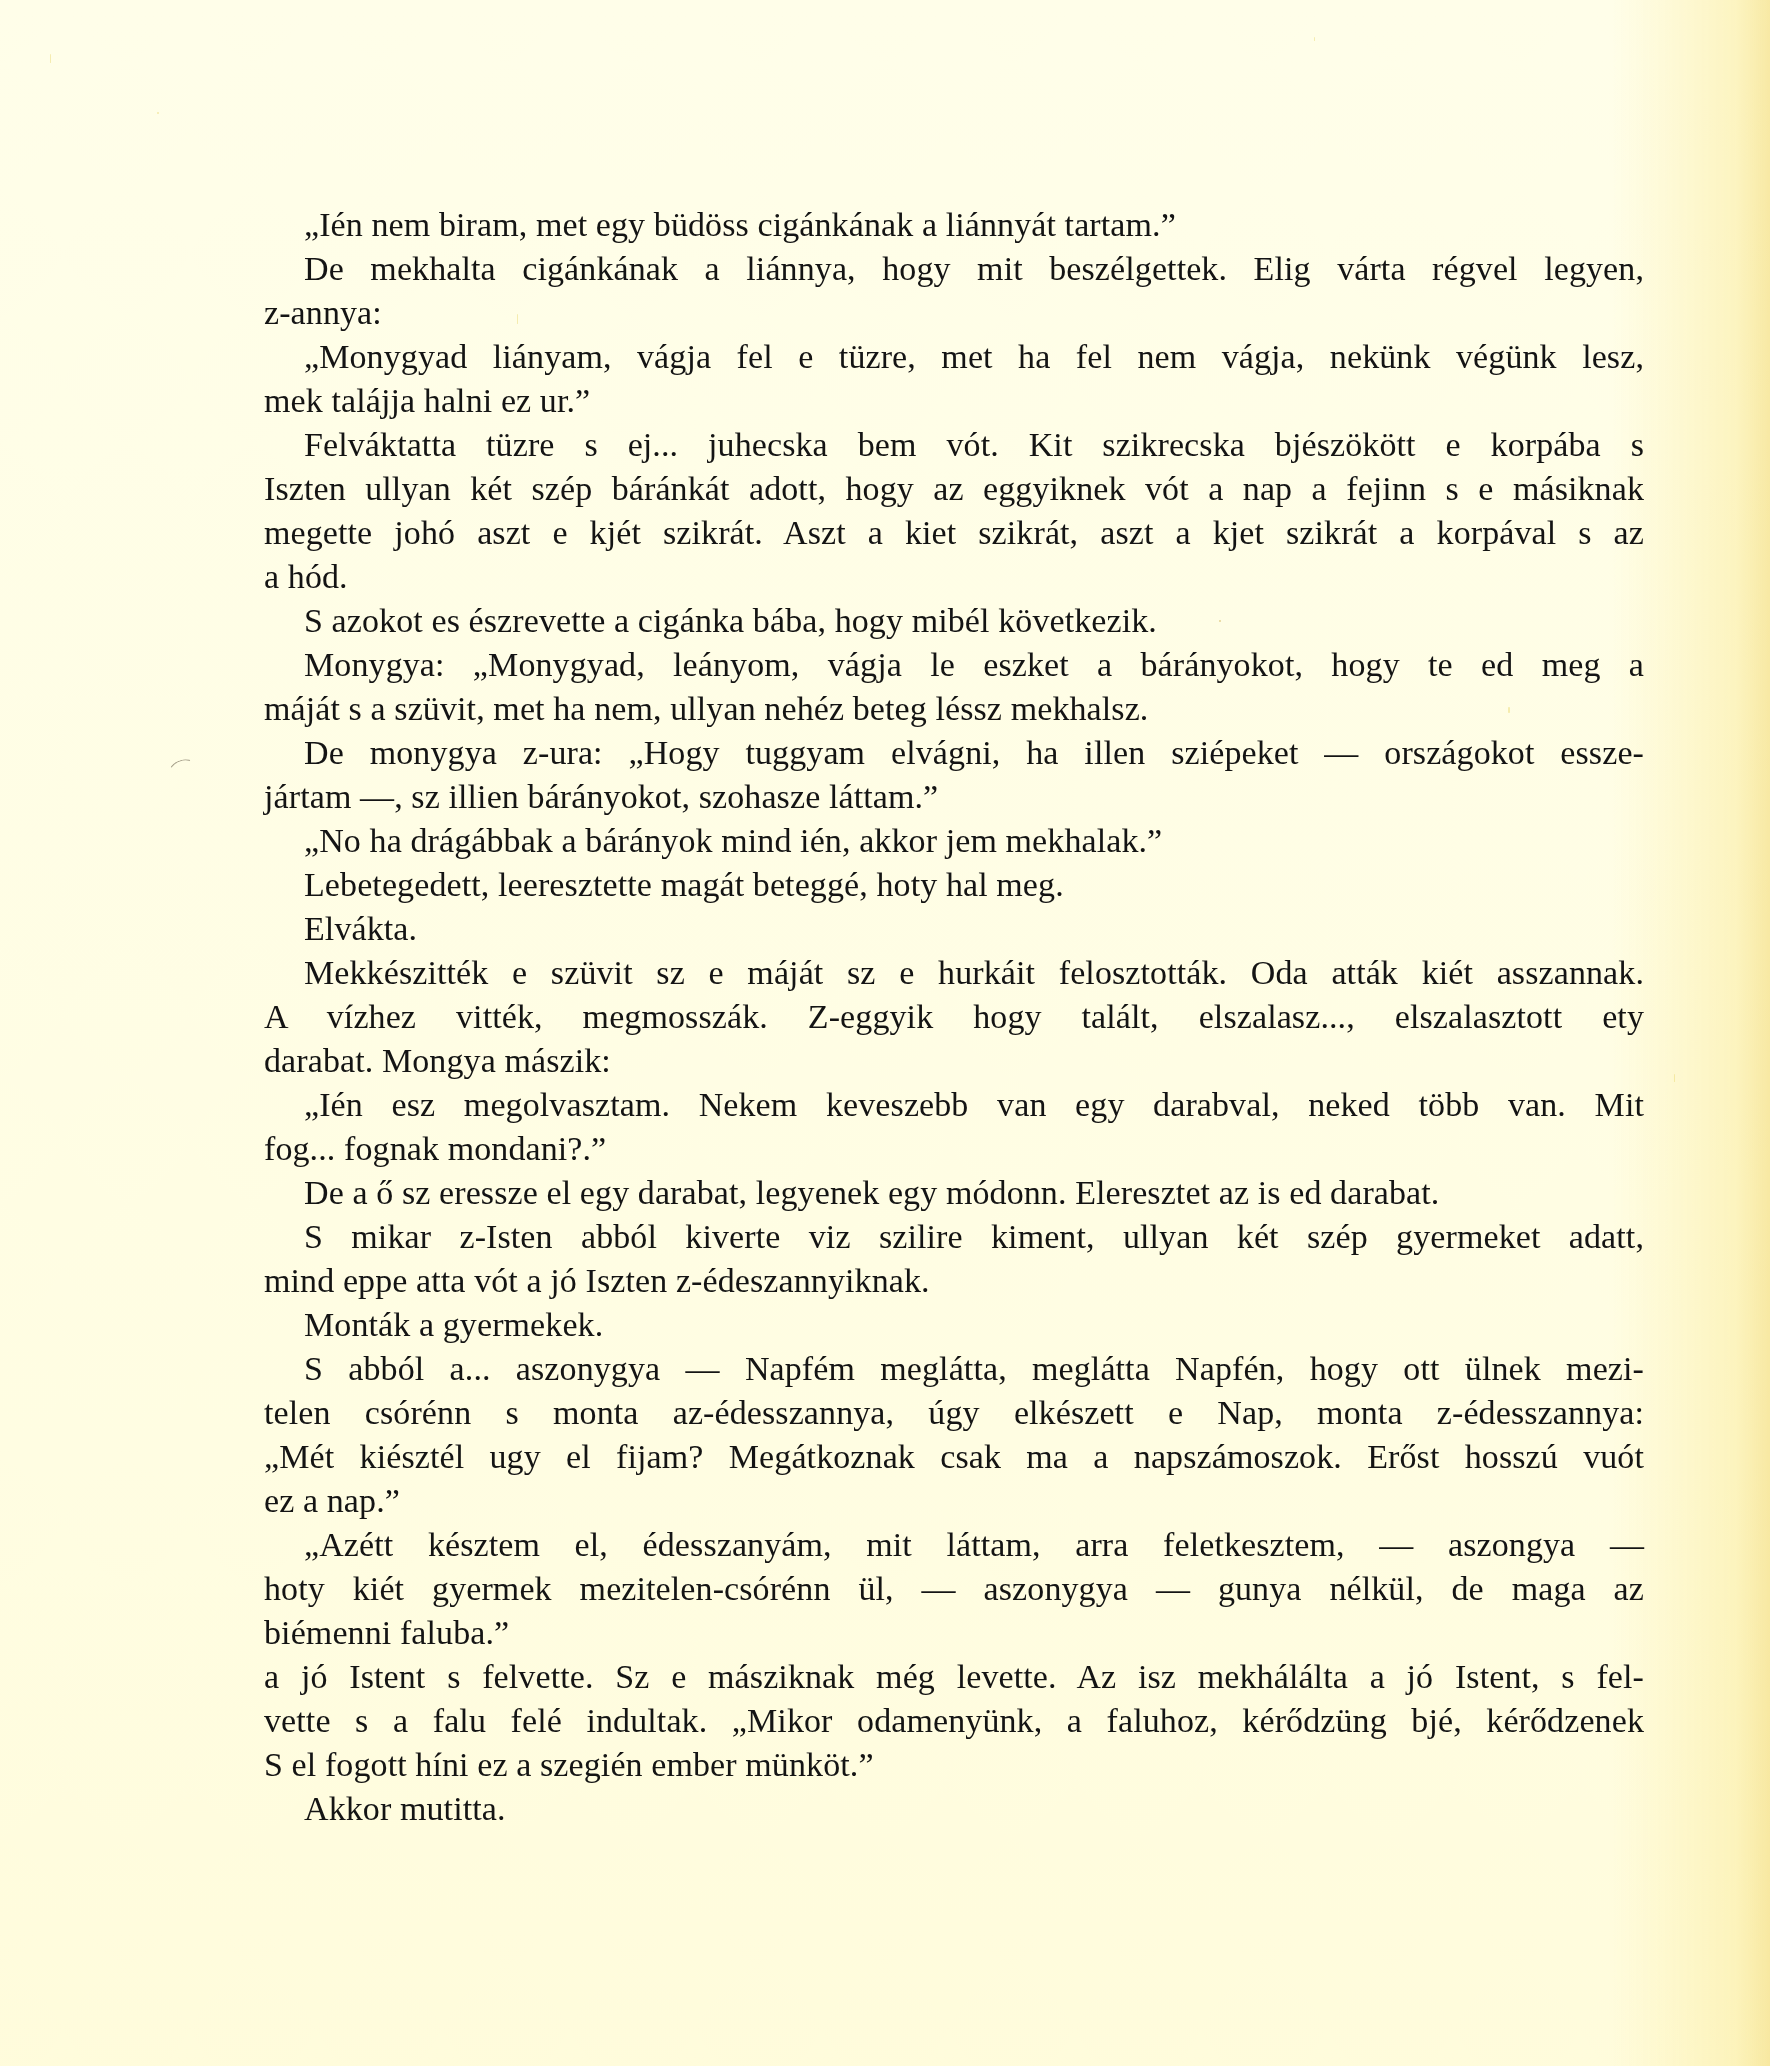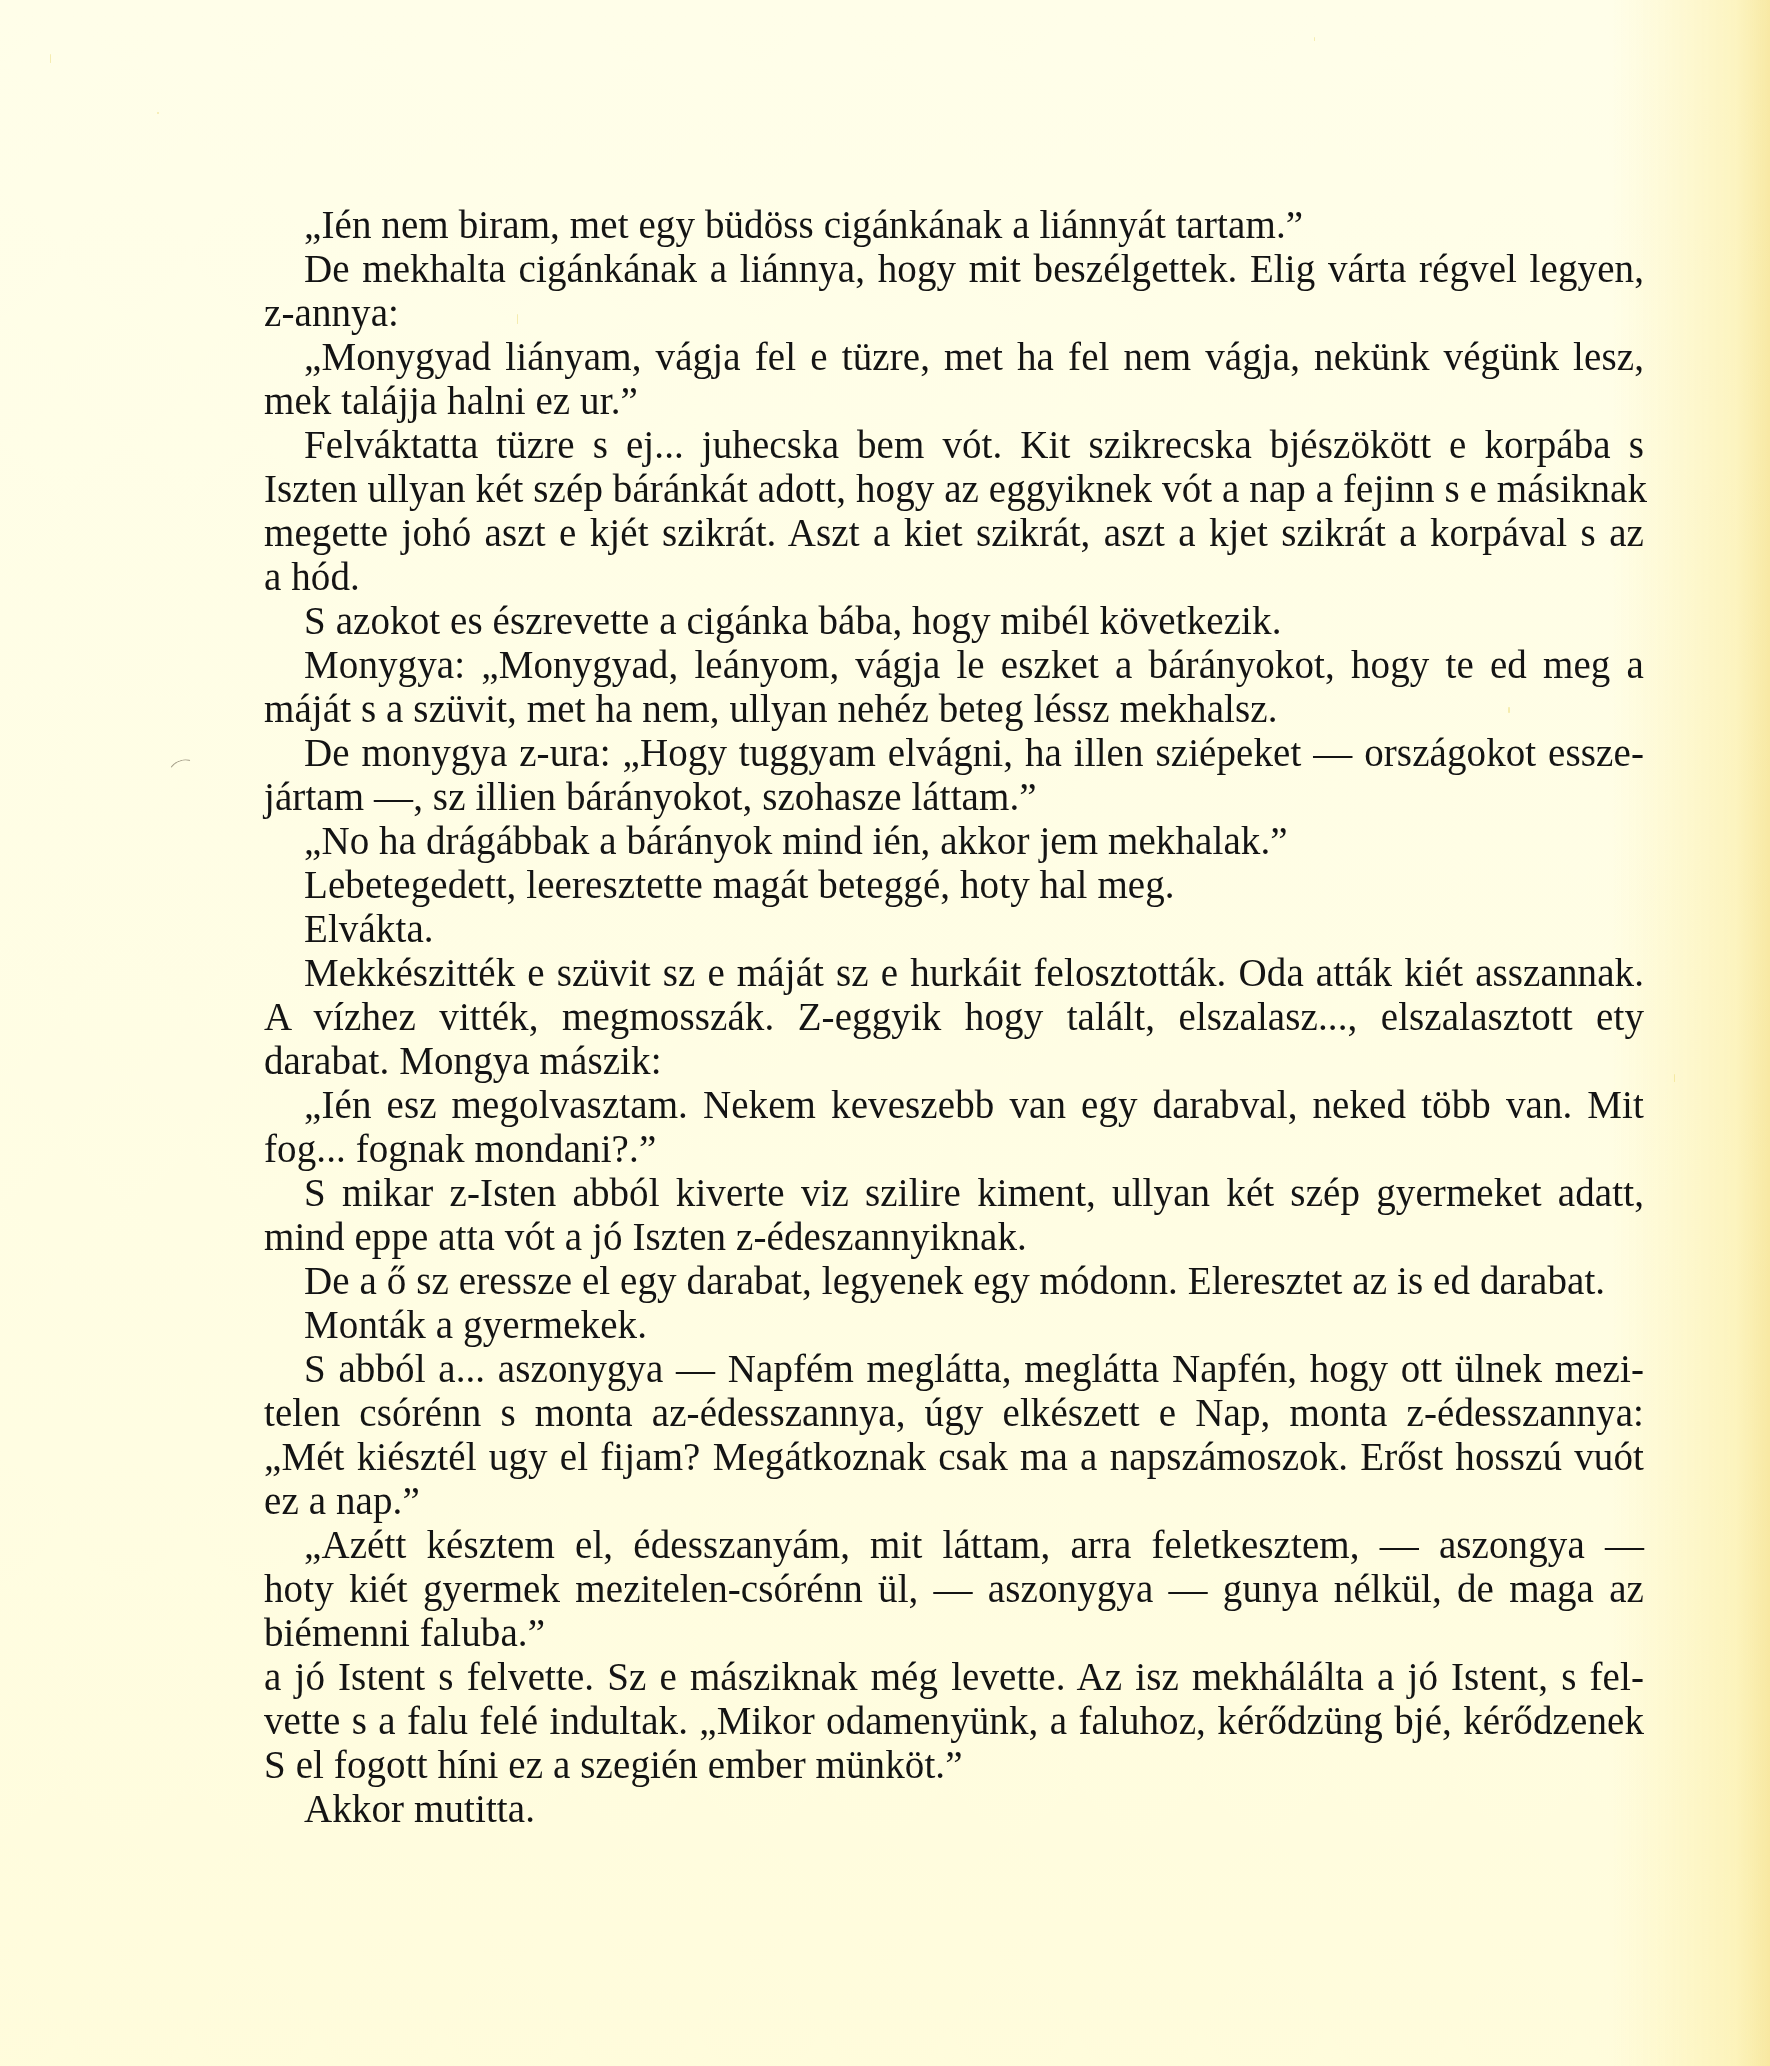--- a/index.html
+++ b/index.html
@@ -27,21 +27,21 @@
       position: absolute;
       left: 264px;
       top: 203px;
       width: 1380px;
     }
     .para {
       margin: 0;
     }
     .line {
       display: block;
-      font-size: 39px;
+      font-size: 34px;
       line-height: 44px;
       height: 44px;
       white-space: nowrap;
       text-align: justify;
       text-align-last: justify;
       letter-spacing: 0.1px;
     }
     .line.last {
       text-align-last: left;
     }
@@ -107,25 +107,25 @@
       <div class="para">
         <span class="line indent">Mekkészitték e szüvit sz e máját sz e hurkáit felosztották. Oda atták kiét asszannak.</span>
         <span class="line">A vízhez vitték, megmosszák. Z-eggyik hogy talált, elszalasz..., elszalasztott ety</span>
         <span class="line last">darabat. Mongya mászik:</span>
       </div>
       <div class="para">
         <span class="line indent">„Ién esz megolvasztam. Nekem keveszebb van egy darabval, neked több van. Mit</span>
         <span class="line last">fog... fognak mondani?.”</span>
       </div>
       <div class="para">
+        <span class="line indent last">De a ő sz eressze el egy darabat, legyenek egy módonn. Eleresztet az is ed darabat.</span>
+      </div>
+      <div class="para">
         <span class="line indent">S mikar z-Isten abból kiverte viz szilire kiment, ullyan két szép gyermeket adatt,</span>
         <span class="line last">mind eppe atta vót a jó Iszten z-édeszannyiknak.</span>
-      </div>
-      <div class="para">
-        <span class="line indent last">De a ő sz eressze el egy darabat, legyenek egy módonn. Eleresztet az is ed darabat.</span>
       </div>
       <div class="para">
         <span class="line indent last">Monták a gyermekek.</span>
       </div>
       <div class="para">
         <span class="line indent">S abból a... aszonygya — Napfém meglátta, meglátta Napfén, hogy ott ülnek mezi-</span>
         <span class="line">telen csórénn s monta az-édesszannya, úgy elkészett e Nap, monta z-édesszannya:</span>
         <span class="line">„Mét kiésztél ugy el fijam? Megátkoznak csak ma a napszámoszok. Erőst hosszú vuót</span>
         <span class="line last">ez a nap.”</span>
       </div>

